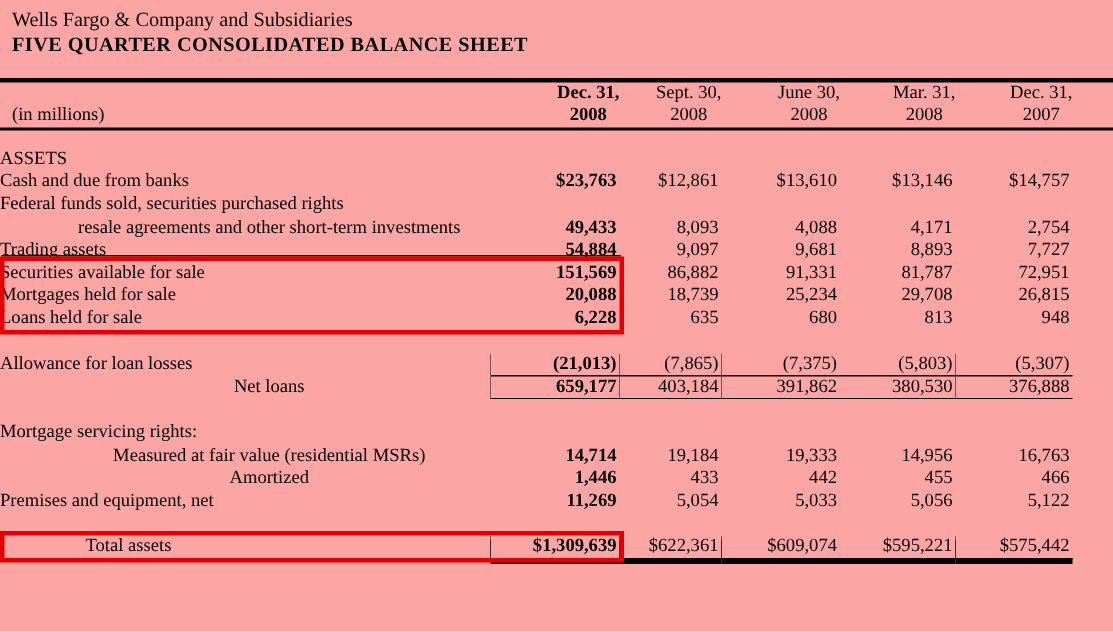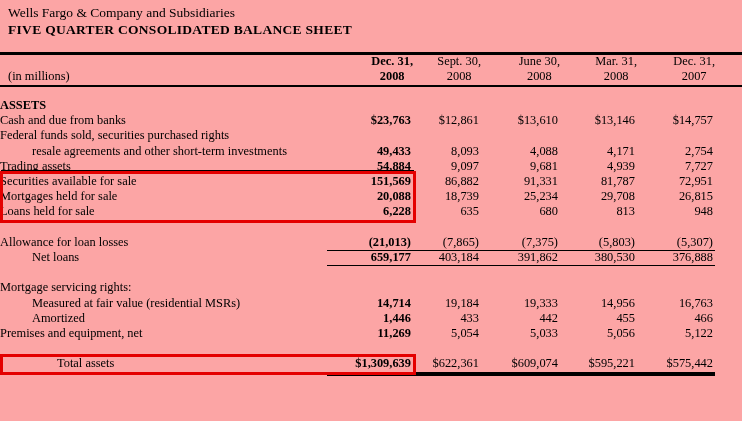--- a/index.html
+++ b/index.html
@@ -20,23 +20,23 @@
   .colhead.c4 { right:105px; }
   .colhead.c5 { right:27px; }
 
   table.sheet {
     position:absolute; left:0; top:98px; width:715px;
     border-collapse:collapse; table-layout:fixed; font-size:12.4px;
   }
   table.sheet tr { height:15.2px; }
   table.sheet td { padding:0; vertical-align:bottom; line-height:15.2px; overflow:visible; }
   td.label { padding-left:8px; white-space:nowrap; }
-  td.label.ind1 { padding-left:32px; }
+  td.label.ind1 { padding-left:32px;text-align:center; }
   td.label.ind2 { padding-left:57px; }
-  td.label.bold { font-weight:bold; }
+  td.label.bold { font-weight:normal; }
   td.num { text-align:right; }
   td.num .u { display:block; padding-right:2px; white-space:nowrap; }
   td.c1 { }
   td.c1 .u { font-weight:bold; padding-left:6px; }
   td.cx .u { padding-left:12px; }
   .u.flex { display:flex; justify-content:space-between; }
   .u.ul  { box-shadow:0 1px 0 #000; }
   .u.dul { box-shadow:0 1.4px 0 #000, 0 4px 0 #000; }
   tr.spacer td { height:15.2px; }
 
@@ -152,21 +152,21 @@
       <td class="num c1">
             <span class="u">54,884</span>
           </td>
       <td class="num cx">
             <span class="u">9,097</span>
           </td>
       <td class="num cx">
             <span class="u">9,681</span>
           </td>
       <td class="num cx">
-            <span class="u">4,939</span>
+            <span class="u">8,893</span>
           </td>
       <td class="num cx">
             <span class="u">7,727</span>
           </td>
     </tr>
 
     <tr>
       <td class="label">Securities available for sale</td>
       <td class="num c1">
             <span class="u">151,569</span>

